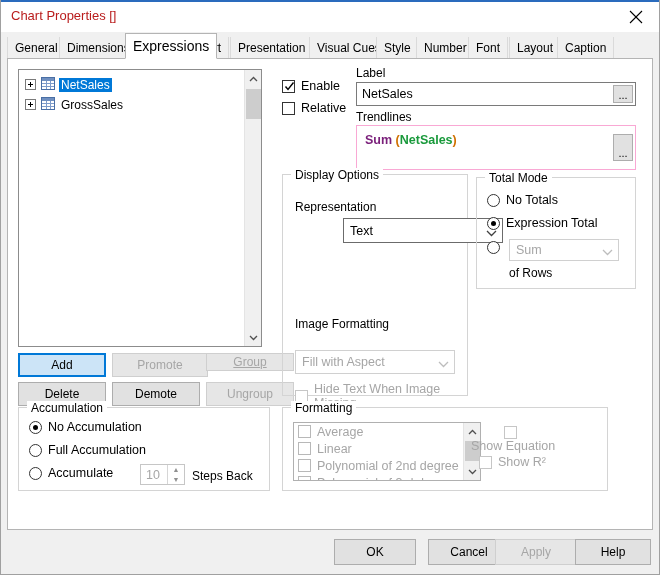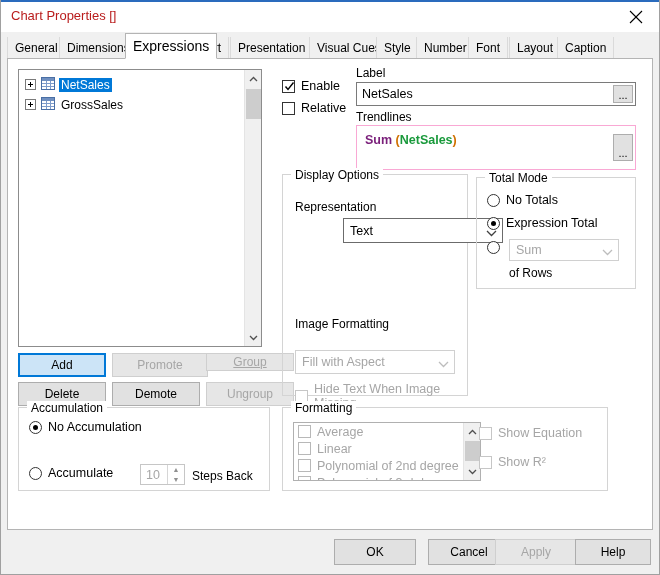--- a/index.html
+++ b/index.html
@@ -444,20 +444,24 @@
     <div class="group" style="left:10px; top:348px; width:252px; height:84px;">
       <span class="group-title">Accumulation</span>
 
       <div class="rb" style="left:10px; top:12px;">
         <span class="circ">
             <span class="dot"></span>
           </span>
         <span class="txt">No Accumulation</span>
       </div>
 
+      <div class="rb" style="left:10px; top:35px;">
+        <span class="circ"></span>
+        <span class="txt">Full Accumulation</span>
+      </div>
 
       <div class="rb" style="left:10px; top:58px;">
         <span class="circ"></span>
         <span class="txt">Accumulate</span>
       </div>
 
       <div class="spinner" style="left:121px; top:56px; width:45px; height:21px;">
         <span class="val">10</span>
         <span class="arrows">
           <div>▲</div>
@@ -497,21 +501,21 @@
           </div>
           <div class="thumb" style="top:18px; height:20px;"></div>
           <div class="arrow down">
             <svg width="9" height="6" viewBox="0 0 9 6">
                 <polyline points="1,1 4.5,4.5 8,1" fill="none" stroke="#505050" stroke-width="1.3"></polyline>
               </svg>
           </div>
         </div>
       </div>
 
-      <div class="cb disabled" style="left:196px; top:18px;">
+      <div class="cb disabled" style="left:188px; top:18px;flex-direction:column;">
         <span class="box"></span>
         <span class="txt">Show Equation</span>
       </div>
       <div class="cb disabled" style="left:196px; top:47px;">
         <span class="box"></span>
         <span class="txt">Show R²</span>
       </div>
     </div>
 
   </div>

